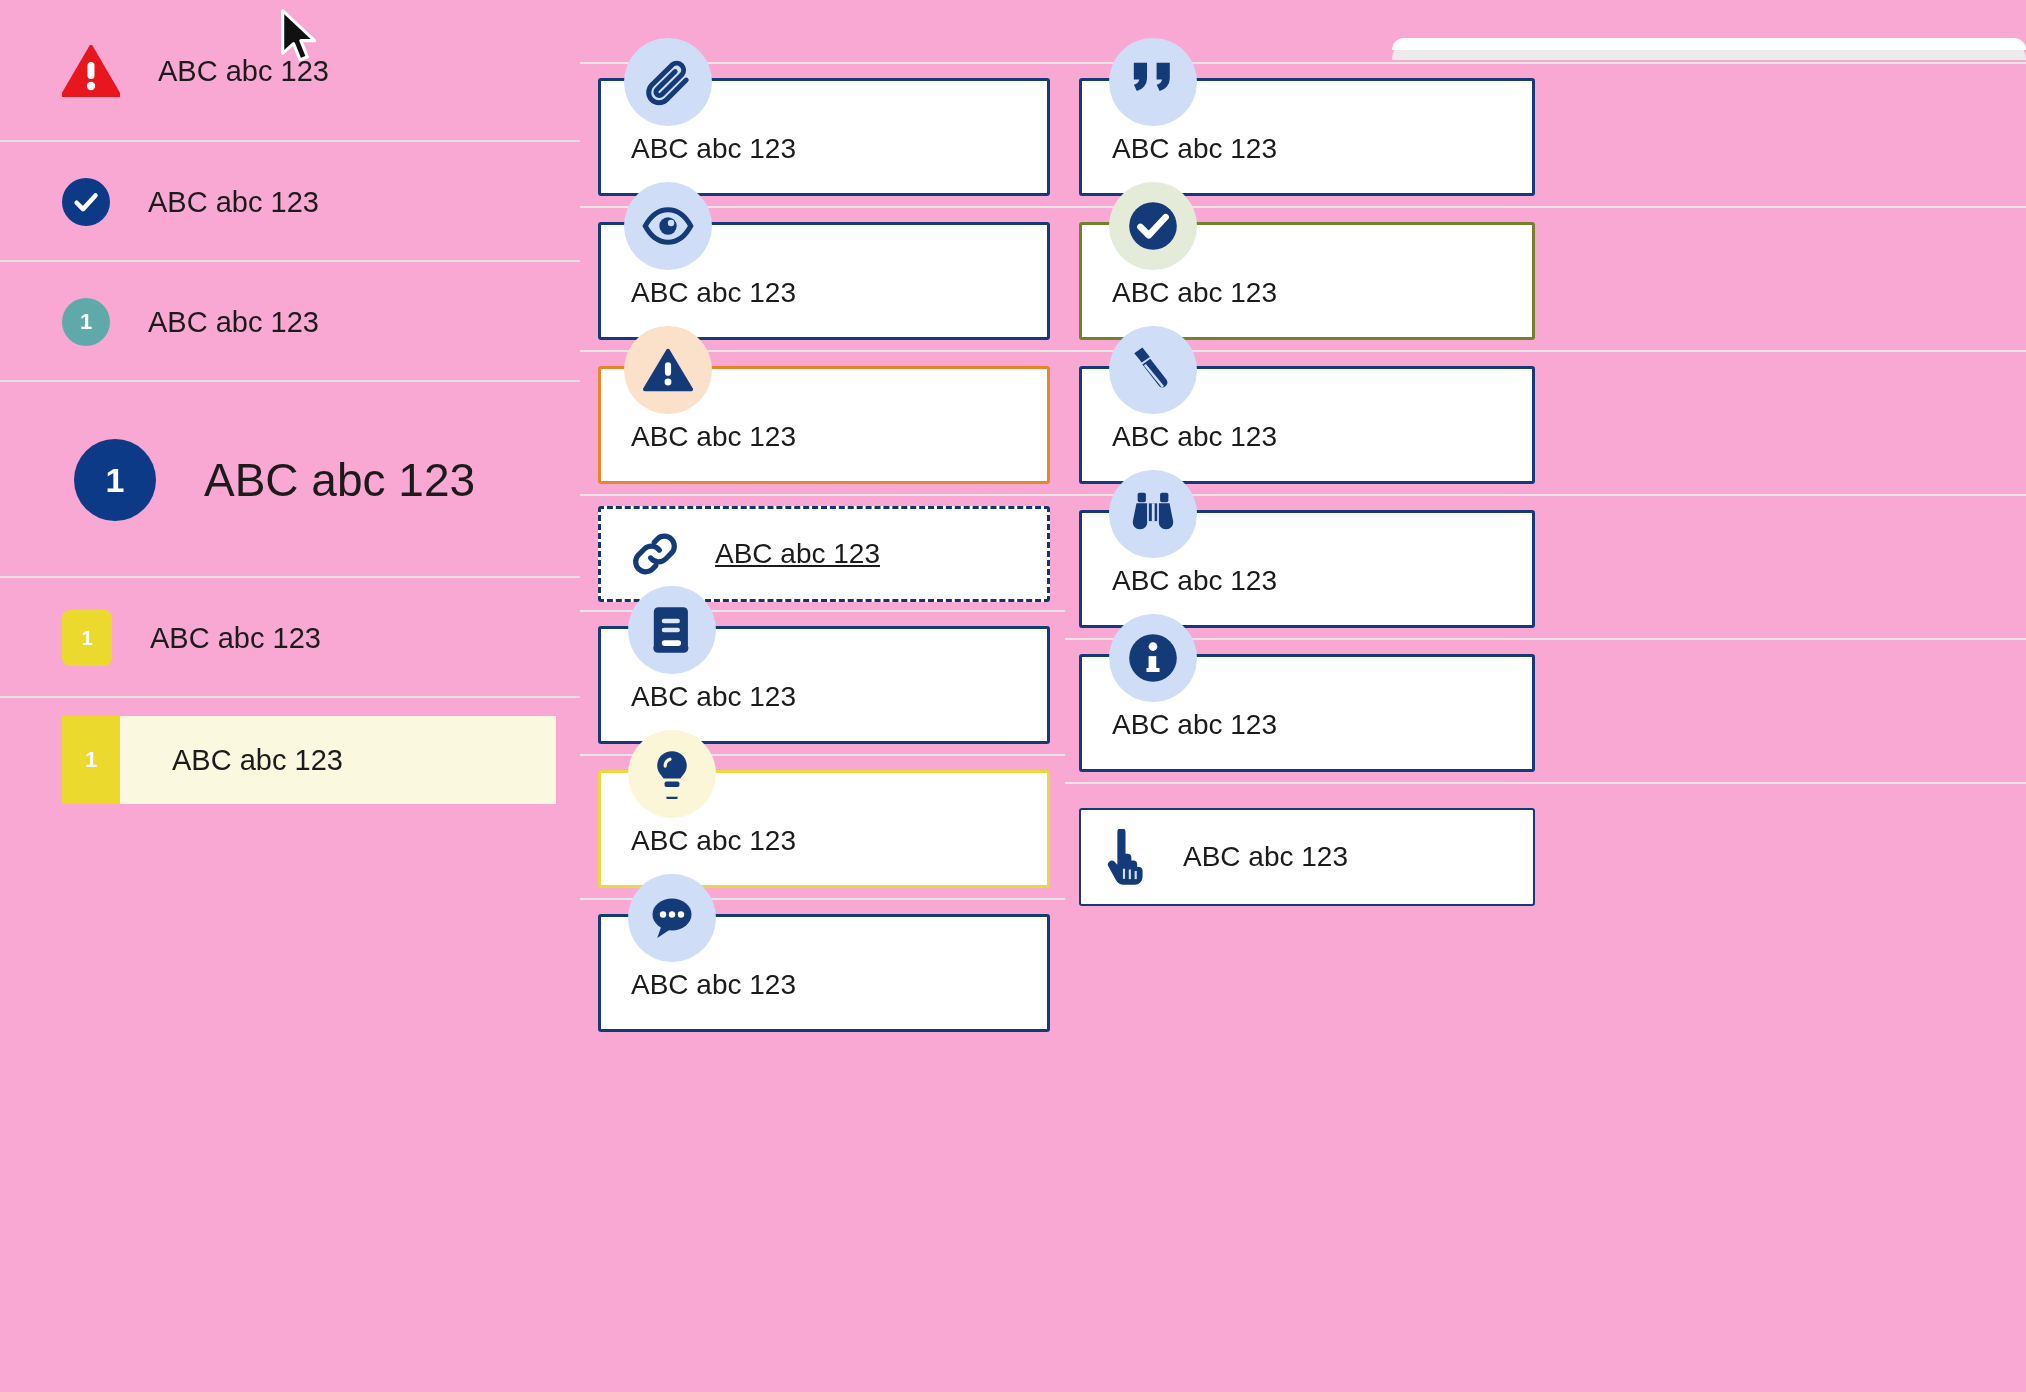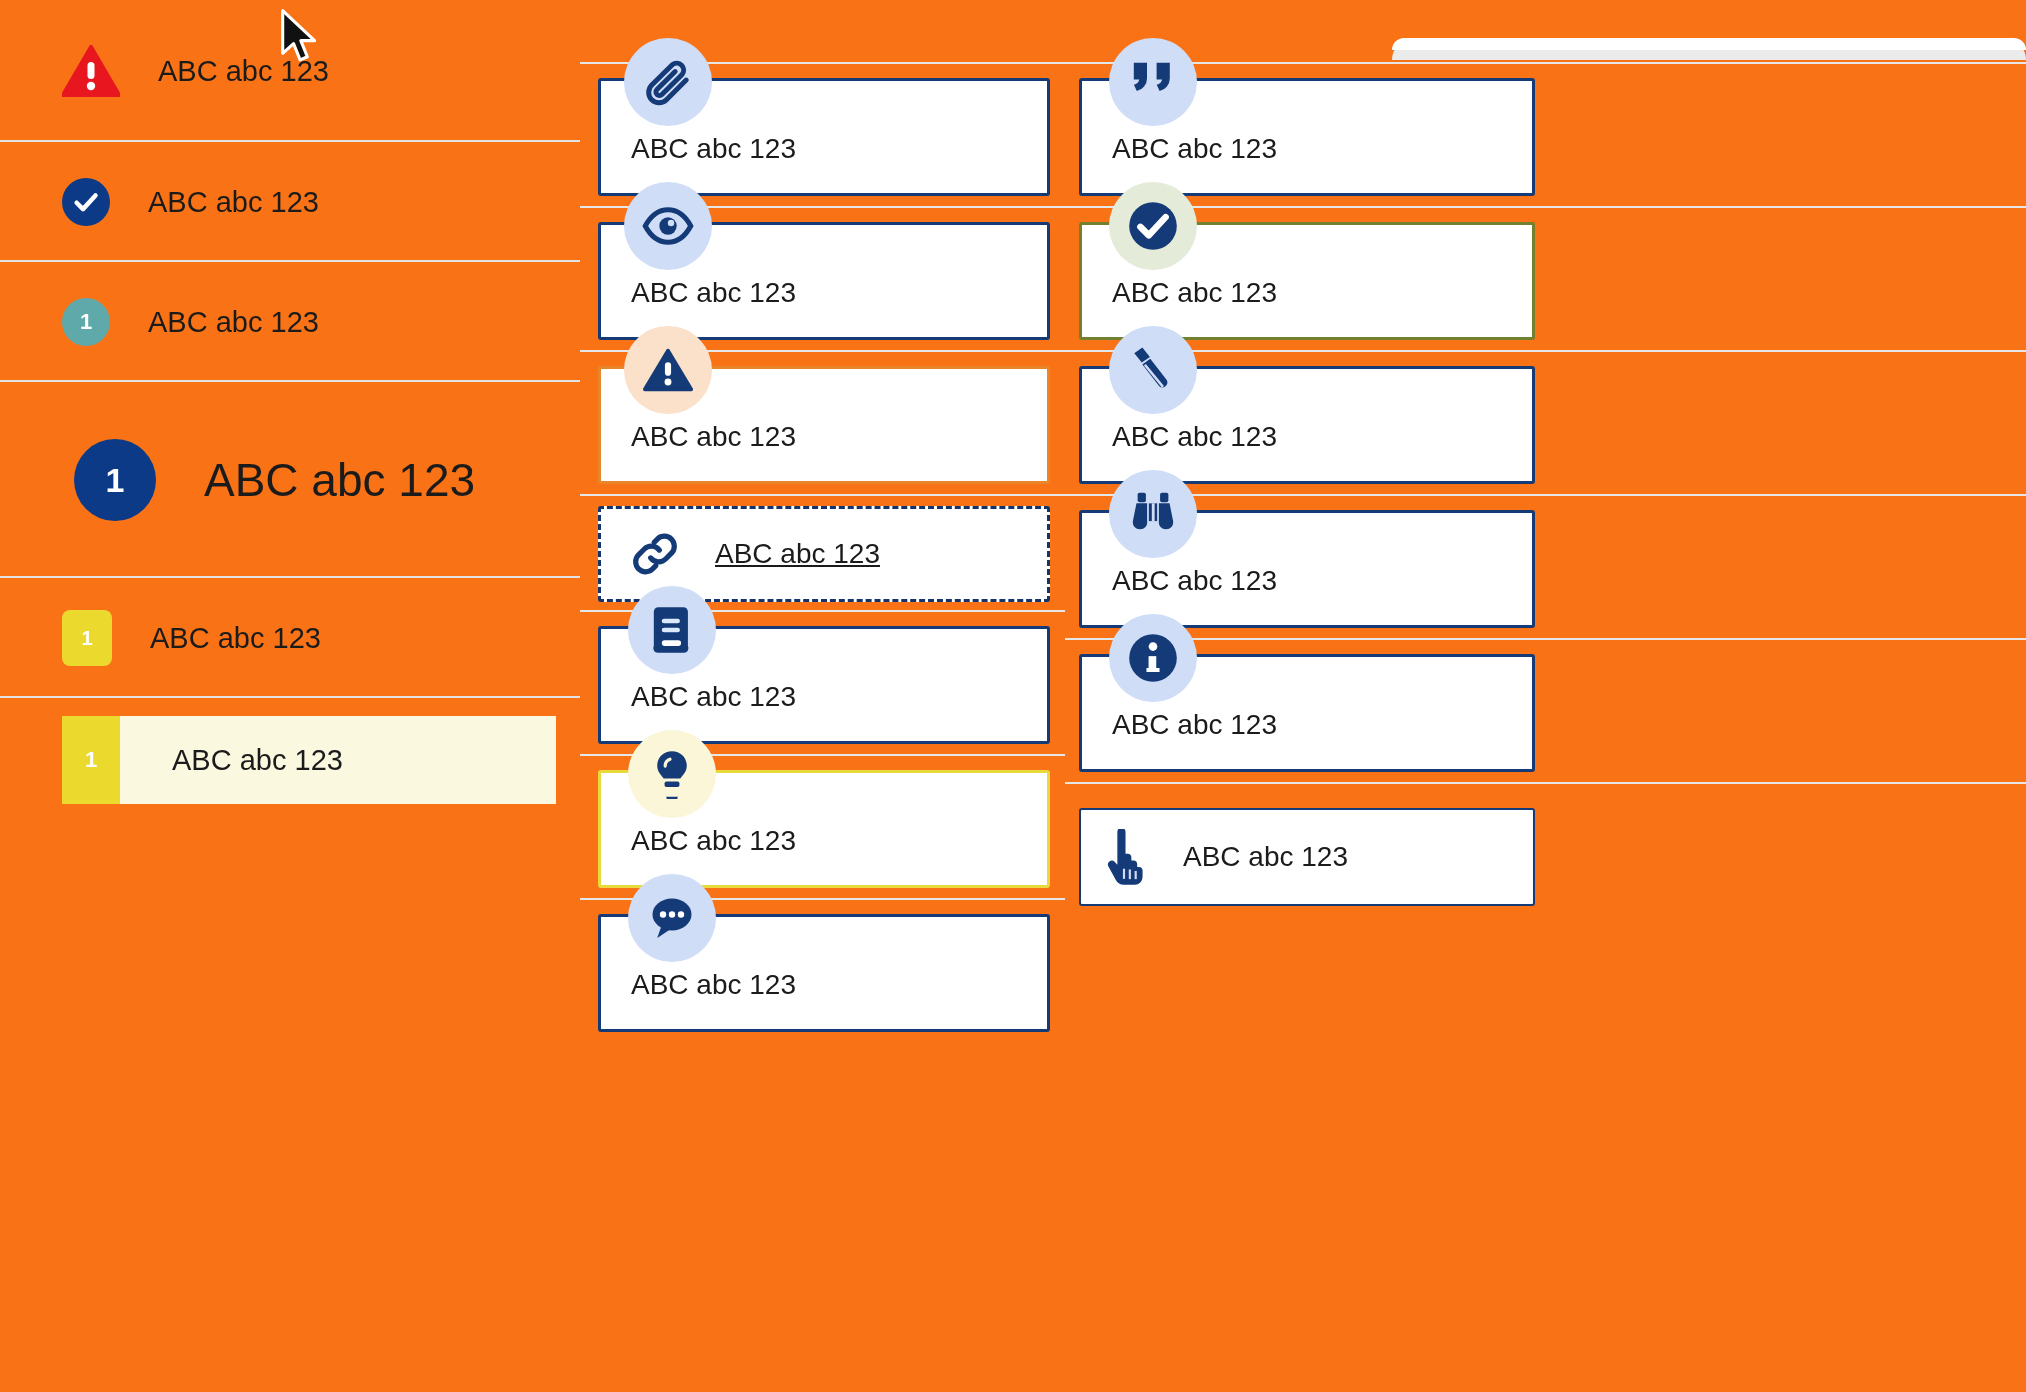--- a/index.html
+++ b/index.html
@@ -2,21 +2,21 @@
 <html><head>
 <meta charset="utf-8">
 <style>
   * { box-sizing: border-box; margin: 0; padding: 0; }
   html, body {
     width: 2026px; height: 1392px;
     background: #ffffff;
     font-family: "Liberation Sans", sans-serif;
     overflow: hidden;
   }
-  #stage { position: relative; width: 2026px; height: 1392px; background:#f97316; }
+  #stage { position: relative; width: 2026px; height: 1392px; background:#f9a8d4; }
 
   
   .panel-band{
     position:absolute; top:38px; left:1392px; width:634px; height:22px;
     background:#ebebeb; border-radius:22px 22px 0 0;
   }
   .panel-band-inner{
     position:absolute; top:38px; left:1392px; width:634px; height:12px;
     background:#fff; border-radius:20px 20px 0 0;
   }

